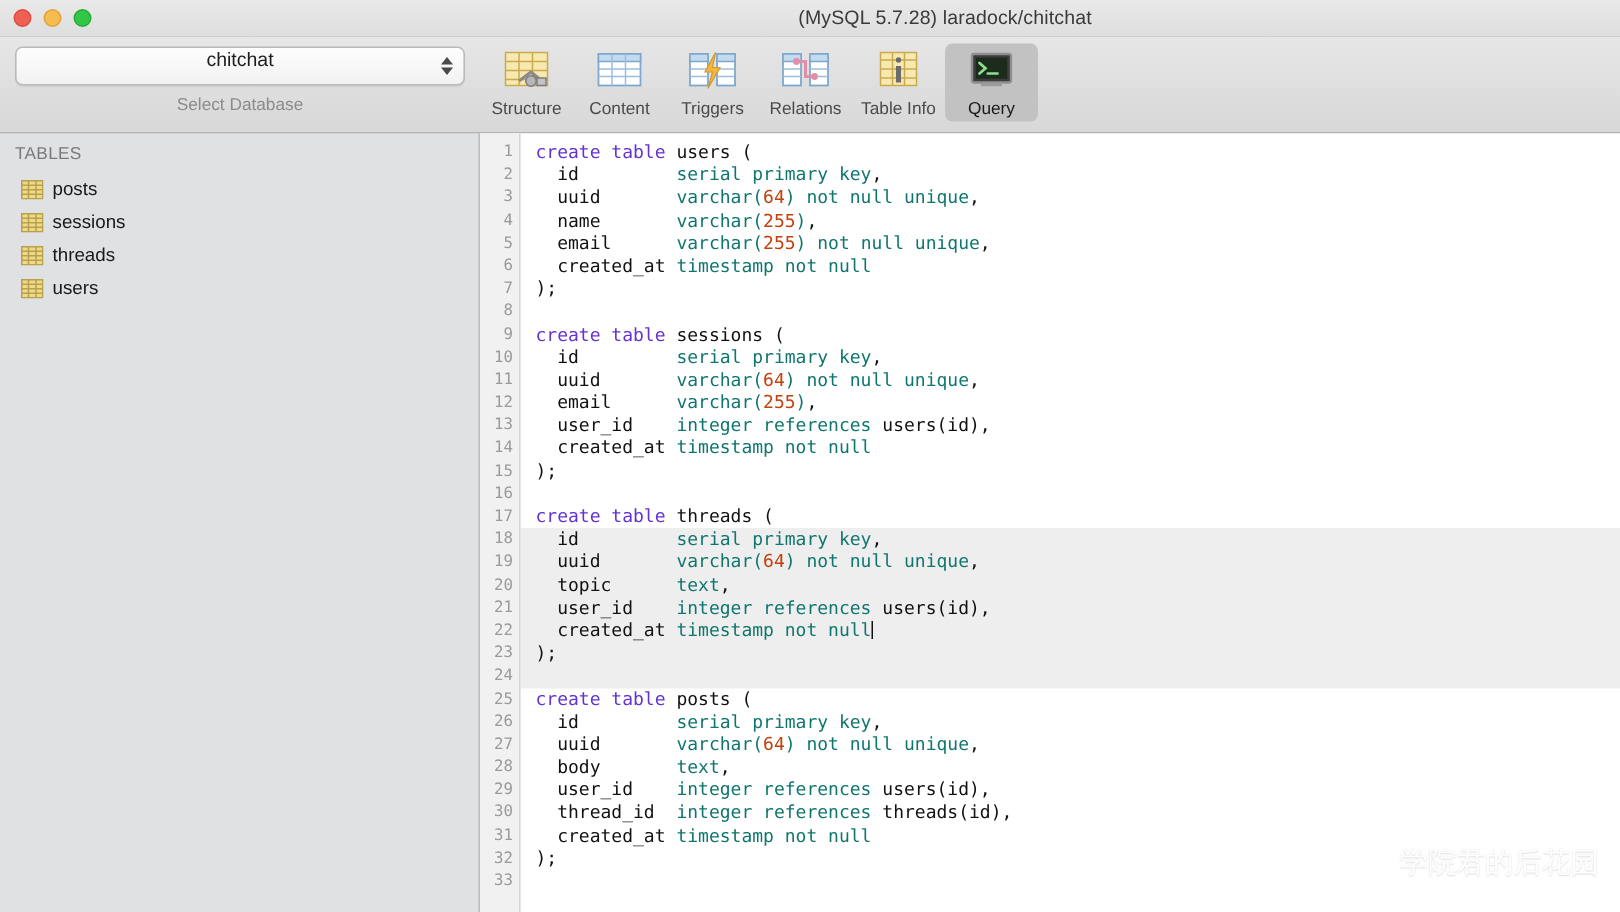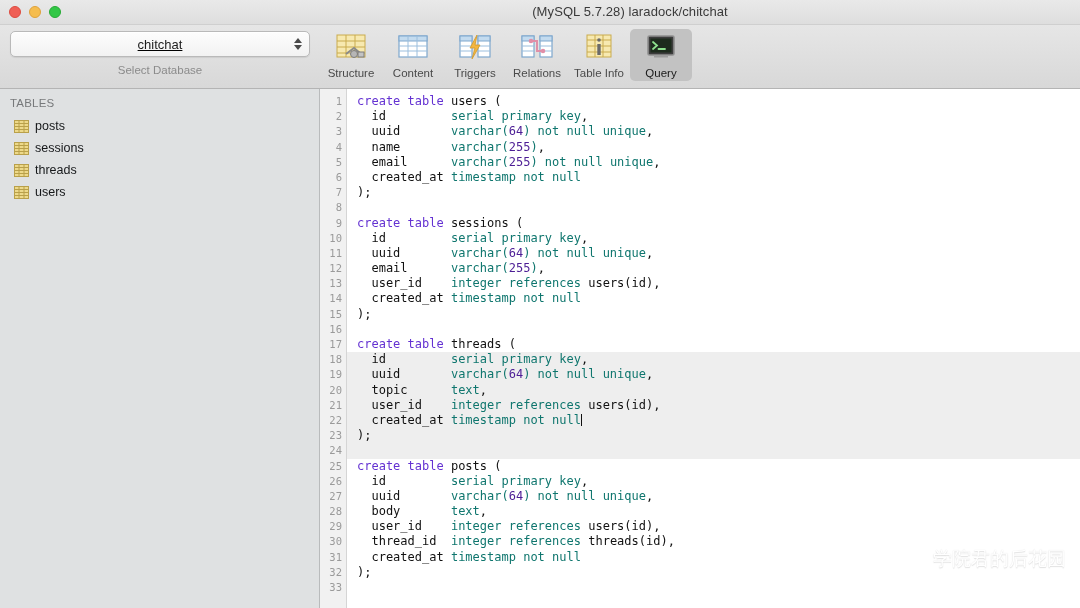--- a/index.html
+++ b/index.html
@@ -71,23 +71,22 @@
   }
   .db-select {
     position: relative;
     width: 300px;
     height: 26px;
     background: linear-gradient(to bottom, #fdfdfd, #f2f2f2);
     border: 1px solid #b9b9b9;
     border-radius: 5px;
     box-shadow: 0 1px 0 rgba(255,255,255,0.9) inset, 0 1px 1px rgba(0,0,0,0.08);
     display: flex;
-    align-items: center;
+    align-items: flex-start;
     justify-content: center;
-    text-decoration: underline;
   }
   .db-select .val {
     font-size: 13px;
     color: #1c1c1c;
   }
   .stepper {
     position: absolute;
     right: 7px; top: 50%;
     transform: translateY(-50%);
     display: flex;
@@ -214,36 +213,36 @@
   }
   .hl-band {
     position: absolute;
     left: -10px;
     right: 0;
     background: #eeeeee;
     z-index: 1;
   }
   .k  { color: #6432d2; }   
   .t  { color: #0f766e; }   
-  .n  { color: #4c1d95; }   
+  .n  { color: #c2410c; }   
   .p  { color: #111111; }   
   .caret {
     display: inline-block;
     width: 1px;
     height: 12px;
     background: #111;
     vertical-align: -2px;
     margin-left: 0px;
   }
 
   
   .watermark {
     position: absolute;
     right: 14px;
-    bottom: 36px;
+    bottom: 20px;
     display: flex;
     align-items: center;
     gap: 8px;
     opacity: 0.30;
     pointer-events: none;
     z-index: 5;
   }
   .wm-text {
     font-size: 19px;
     color: #ffffff;

